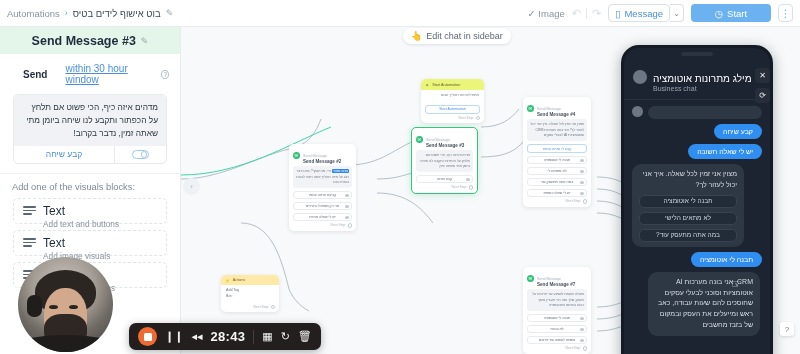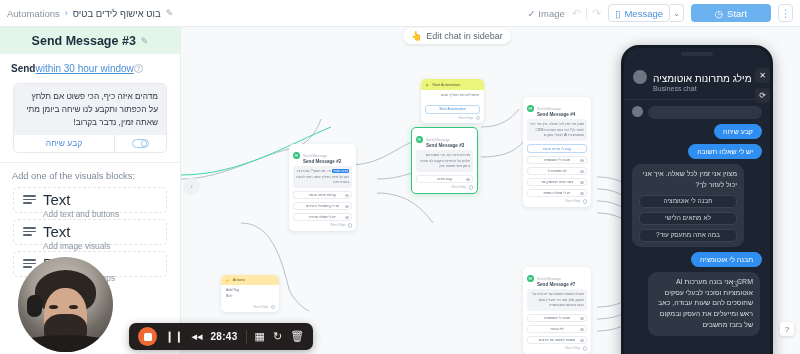--- a/index.html
+++ b/index.html
@@ -65,22 +65,23 @@
     background: #ffffff; border-right: 1px solid #e8ecef;
     z-index: 30; overflow: hidden;
   }
   .sb-head {
     height: 27px; background: #e4f5ea;
     display: flex; align-items: center; justify-content: center; gap: 5px;
   }
   .sb-title { font-size: 12.5px; font-weight: bold; color: #1f2d3d; }
   .sb-sec {
     padding: 9px 11px 0 11px;
-    display: flex; align-items: center; gap: 0;
+    display: flex; align-items: center; gap: 18px;
     font-size: 10px;
+    margin-left: 12px;
   }
   .sb-sec b { color: #1f2d3d; }
   .sb-sec .lnk { color: #4a90d9; text-decoration: underline; }
   .sb-sec .qm {
     width: 9px; height: 9px; border: 1px solid #b6c0ca; border-radius: 50%;
     color: #9aa4b0; font-size: 6.5px; display: flex;
     align-items: center; justify-content: center;
   }
 
   .msg-card {
@@ -119,21 +120,21 @@
   .block-card {
     margin: 6px 13px 0 13px; height: 26px; border: 1px dashed #dfe5ea;
     border-radius: 5px; display: flex; align-items: center; gap: 7px;
     padding: 0 9px;
   }
   .bars { display: flex; flex-direction: column; gap: 1.6px; }
   .bars s { display: block; height: 1.8px; background: #5a6673; border-radius: 1px; }
   .bars s:nth-child(1) { width: 13px; }
   .bars s:nth-child(2) { width: 13px; }
   .bars s:nth-child(3) { width: 9px; }
-  .blk-t { font-size: 15px; color: #1f2d3d; margin-top: 11px; }
+  .blk-t { font-size: 12px; color: #1f2d3d; margin-top: 11px; }
   .blk-s { font-size: 8.3px; color: #8a94a0; margin-top: 1px; }
 
   
   .canvas {
     position: absolute; left: 181px; top: 0; right: 0; bottom: 0;
     background: #f7f9fa; overflow: hidden;
   }
   .canvas-svg { position: absolute; inset: 0; }
 
   .edit-pill {
@@ -299,21 +300,21 @@
     background: #231f1f; border-radius: 7px; z-index: 80;
     display: flex; align-items: center; gap: 8px; padding: 0 9px;
     box-shadow: 0 2px 8px rgba(0,0,0,.3);
   }
   .rec-stop {
     width: 19px; height: 19px; border-radius: 50%; background: #ef6a33;
     display: flex; align-items: center; justify-content: center;
   }
   .rec-stop i { width: 8px; height: 8px; background: #fff; border-radius: 1.5px; }
   .rec-ic { color: #f2f2f2; font-size: 11px; }
-  .rec-time { color: #f5f5f5; font-size: 10px; font-weight: bold; letter-spacing: .3px; }
+  .rec-time { color: #f5f5f5; font-size: 13px; font-weight: bold; letter-spacing: .3px; }
   .rec-sep { width: 1px; height: 14px; background: #473f3f; }
 </style>
 </head>
 <body>
 
 <div class="topbar">
   <div class="crumbs">
     <span class="crumb-root">Automations</span>
     <span class="crumb-sep">›</span>
     <span class="crumb-cur">בוט אישוף לידים בטיס</span>

